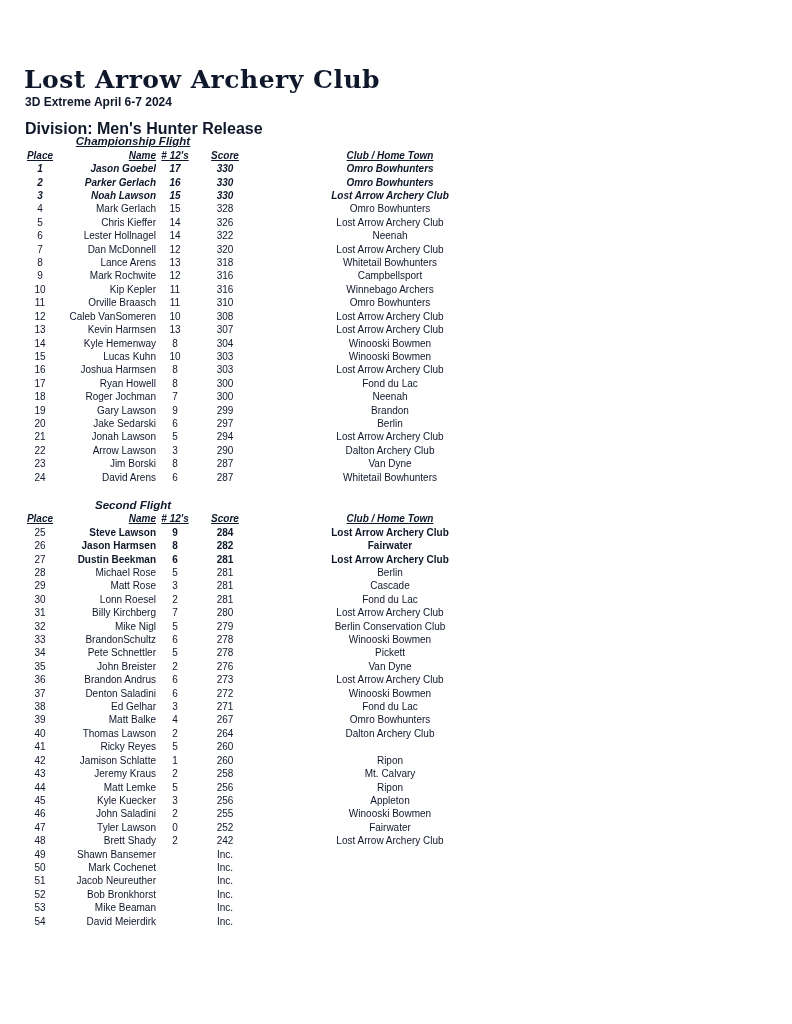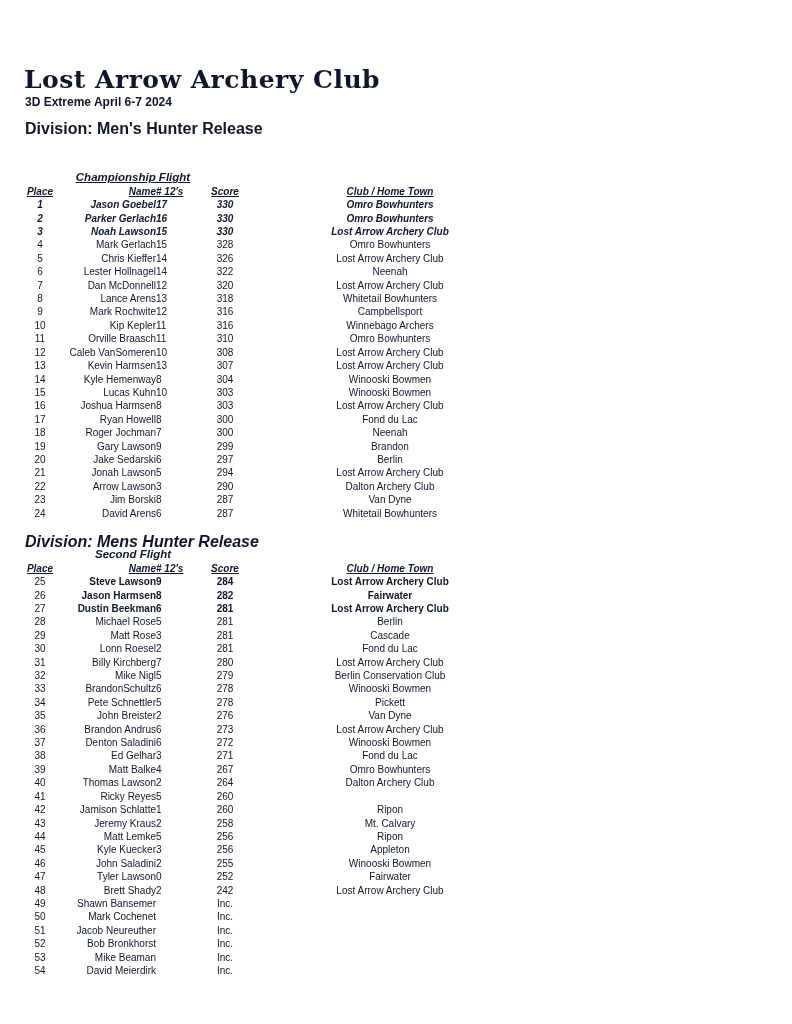--- a/index.html
+++ b/index.html
@@ -29,26 +29,26 @@
   .flight + .flight{margin-top:15px;}
   .division-title{
     font-weight:700;font-size:16px;line-height:13.4px;
     padding-left:7px;white-space:nowrap;
   }
   .division-title.italic{font-style:italic;}
   .flight-label{
     font-weight:700;font-style:italic;font-size:11.5px;line-height:13.4px;
     width:230px;text-align:center;white-space:nowrap;
   }
-  .flight-label.underlined{text-decoration:underline;margin-top:36px;}
+  .flight-label.underlined{text-decoration:underline;}
   .row{display:flex;font-size:10px;line-height:13.4px;white-space:nowrap;}
   .cell{display:block;flex:none;}
   .col-place{width:44px;text-align:center;}
   .col-name{width:94px;text-align:right;overflow:hidden;}
-  .col-twelves{width:38px;text-align:left;}
+  .col-twelves{width:38px;text-align:center;}
   .col-score{width:62px;text-align:center;}
   .col-club{width:196px;margin-left:36px;text-align:center;}
   .header-row .cell{font-weight:700;font-style:italic;text-decoration:underline;}
   .row.bold-italic .cell{font-weight:700;font-style:italic;}
   .row.bold .cell:not(.col-place){font-weight:700;}
 </style>
 </head>
 <body>
 
 <div class="page">
@@ -228,21 +228,20 @@
         </div>
         <div class="row">
           <span class="cell col-place">24</span>
           <span class="cell col-name">David Arens</span>
           <span class="cell col-twelves">6</span>
           <span class="cell col-score">287</span>
           <span class="cell col-club">Whitetail Bowhunters</span>
         </div>
       </div>
       <div class="flight">
-        <div class="division-title italic">Division: Mens Hunter Release</div>
         <div class="flight-label">Second Flight</div>
         <div class="row header-row">
           <span class="cell col-place">Place</span>
           <span class="cell col-name">Name</span>
           <span class="cell col-twelves"># 12's</span>
           <span class="cell col-score">Score</span>
           <span class="cell col-club">Club / Home Town</span>
         </div>
         <div class="row bold">
           <span class="cell col-place">25</span>

